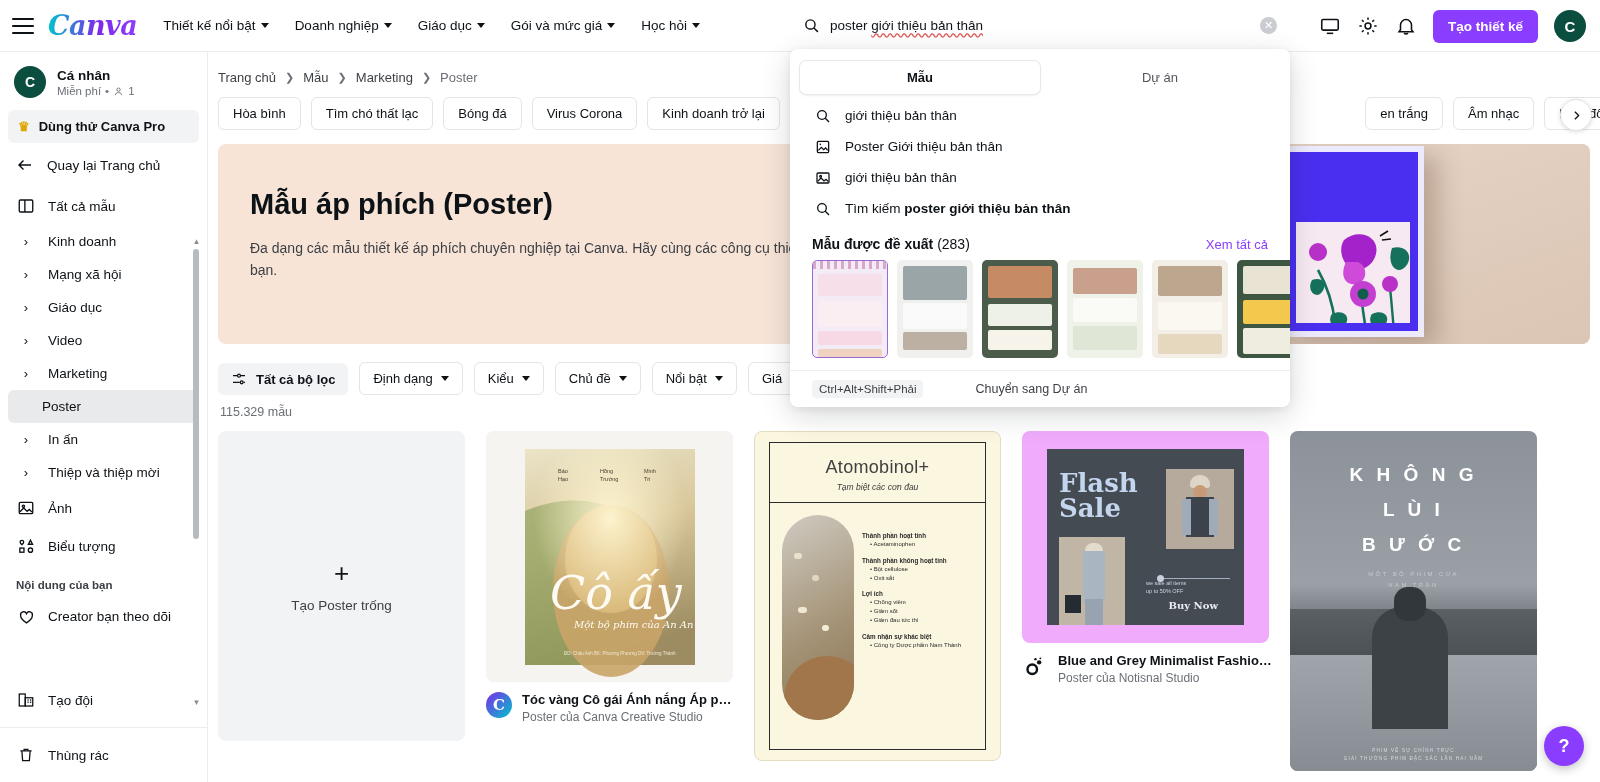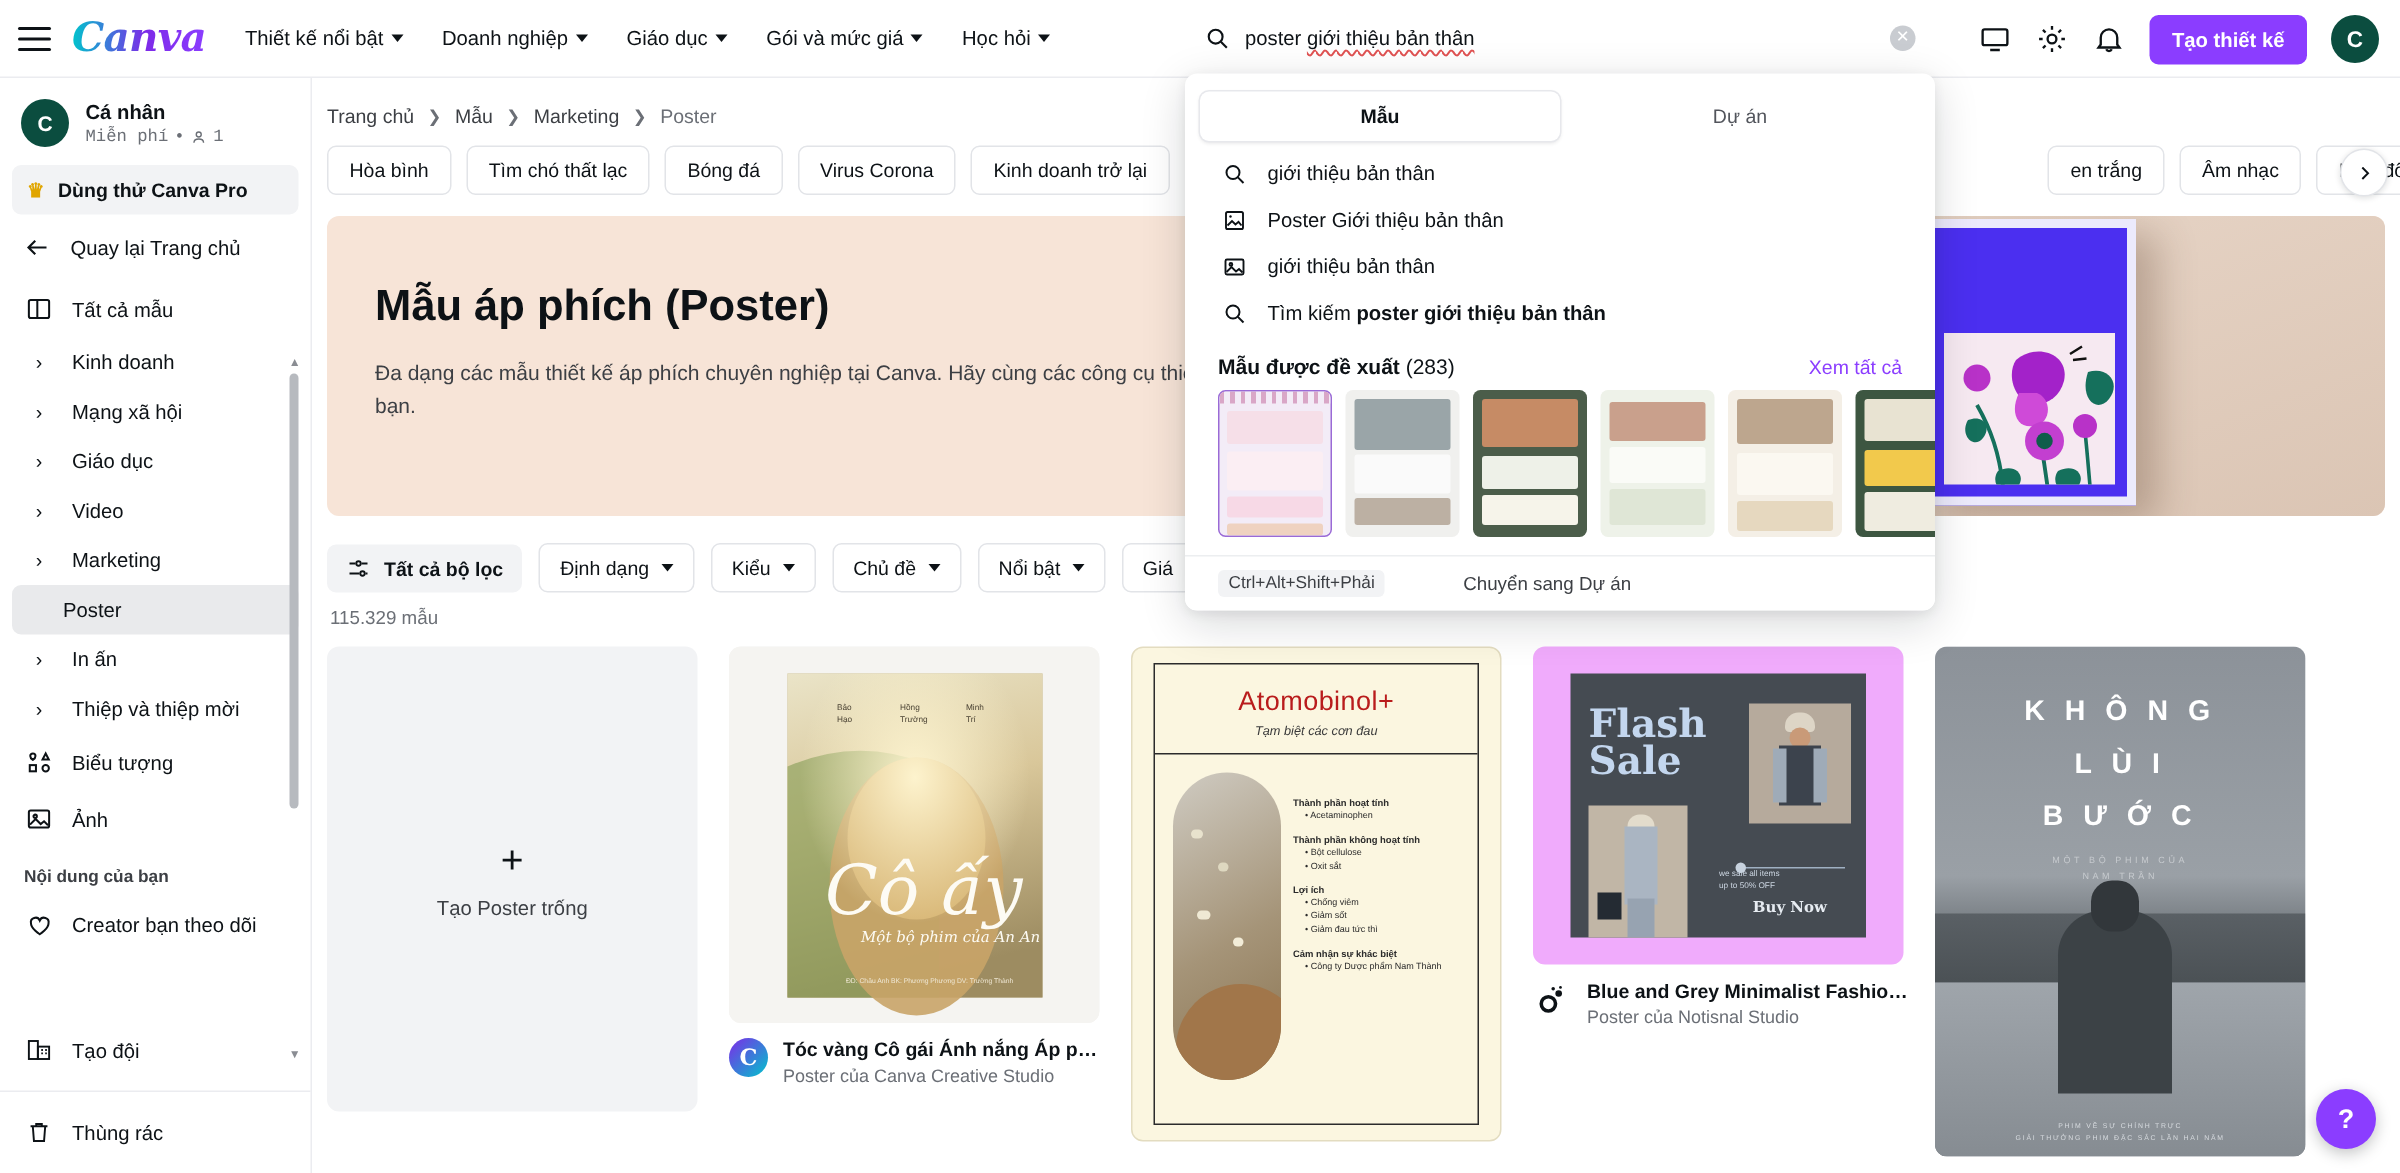--- a/index.html
+++ b/index.html
@@ -73,21 +73,21 @@
   .avatar { width: 32px; height: 32px; border-radius: 50%; background: #0b4d3f; color: #fff;
     font-size: 15px; font-weight: 700; display: flex; align-items: center; justify-content: center; cursor: pointer; }
 
   
   .sidebar { position: absolute; top: 52px; left: 0; width: 208px; height: 730px;
      background: #fff; border-right: 1px solid #ebecf0; }
   .profile { display: flex; align-items: center; gap: 11px; padding: 14px 14px 12px 14px; cursor: pointer; }
   .profile-av { width: 32px; height: 32px; border-radius: 50%; background: #0b4d3f; color: #fff;
     font-size: 14px; font-weight: 700; display: flex; align-items: center; justify-content: center; flex: none; }
   .profile-name { font-size: 13.5px; font-weight: 700; color: #0d1216; line-height: 1.35; }
-  .profile-sub { font-size: 11.5px; color: #6b6f76; display: flex; align-items: center; gap: 4px; font-family: Liberation Mono, monospace; }
+  .profile-sub { font-size: 11.5px; color: #6b6f76; display: flex; align-items: center; gap: 4px; }
   .pro-btn { margin: 0 8px; padding: 9px 10px; background: #f2f3f5; border-radius: 6px;
     display: flex; align-items: center; gap: 9px; font-size: 13px; font-weight: 700; cursor: pointer; }
   .crown { color: #e0a500; font-size: 13px; }
   .back-row { display: flex; align-items: center; gap: 13px; padding: 13px 16px; font-size: 13.5px; color: #0d1216; cursor: pointer; }
 
   .navlist { padding: 0 8px; }
   .nav-row { display: flex; align-items: center; gap: 12px; padding: 9px 8px; border-radius: 6px;
     font-size: 13.5px; color: #0d1216; cursor: pointer; }
   .nav-row.sub { padding-left: 34px; }
   .nav-row.active { background: #e9eaec; }
@@ -271,38 +271,38 @@
       <div class="nav-row">
         <span class="chev">›</span>
         <span>In ấn</span>
       </div>
       <div class="nav-row">
         <span class="chev">›</span>
         <span>Thiệp và thiệp mời</span>
       </div>
       <div class="nav-row">
         <span class="nav-ico">
+          <svg width="18" height="18" viewBox="0 0 24 24" fill="none" stroke="#0d1216" stroke-width="1.8">
+            <rect x="3" y="4.5" width="18" height="15" rx="1.6"></rect>
+              <circle cx="8.6" cy="9.6" r="1.5"></circle>
+              <path d="M4 17l5-5 4.5 4.5L16.5 14l3.5 3.5"></path>
+          </svg>
+        </span>
+        <span>Ảnh</span>
+      </div>
+      <div class="nav-row">
+        <span class="nav-ico">
           <svg width="19" height="19" viewBox="0 0 24 24" fill="none" stroke="#0d1216" stroke-width="1.7">
             <path d="M6.2 4.2c-1.4 0-2.2 1-2.2 2.1 0 1.9 2.2 3.3 2.2 3.3S8.4 8.2 8.4 6.3c0-1.1-.8-2.1-2.2-2.1z"></path>
             <path d="M17 4.2l2.6 5h-5.2l2.6-5z"></path>
             <rect x="3.6" y="14" width="5.2" height="5.2"></rect>
             <circle cx="17" cy="16.6" r="2.7"></circle>
           </svg>
         </span>
         <span>Biểu tượng</span>
-      </div>
-      <div class="nav-row">
-        <span class="nav-ico">
-          <svg width="18" height="18" viewBox="0 0 24 24" fill="none" stroke="#0d1216" stroke-width="1.8">
-            <rect x="3" y="4.5" width="18" height="15" rx="1.6"></rect>
-              <circle cx="8.6" cy="9.6" r="1.5"></circle>
-              <path d="M4 17l5-5 4.5 4.5L16.5 14l3.5 3.5"></path>
-          </svg>
-        </span>
-        <span>Ảnh</span>
       </div>
     </div>
 
     <div class="sec-label">Nội dung của bạn</div>
     <div class="navlist">
       <div class="nav-row">
         <span class="nav-ico">
           <svg width="19" height="19" viewBox="0 0 24 24" fill="none" stroke="#0d1216" stroke-width="1.7">
             <path d="M12 20s-7.4-4.6-7.4-9.3A3.9 3.9 0 0 1 12 8.4a3.9 3.9 0 0 1 7.4 2.3C19.4 15.4 12 20 12 20z"></path>
           </svg>
@@ -494,21 +494,21 @@
             <div class="card-title">Tóc vàng Cô gái Ánh nắng Áp phích ...</div>
             <div class="card-sub">Poster của Canva Creative Studio</div>
           </div>
         </div>
       </div>
 
       <div class="card">
         <div class="card-img" style="height:330px;background:#fbf6e0;border:1px solid #e3dcc0">
           <div style="position:absolute;left:14px;right:14px;top:10px;bottom:10px;border:1.5px solid #2b2b2b;background:#fbf6e0;">
             <div style="border-bottom:1.5px solid #2b2b2b;padding:14px 0 10px 0;text-align:center;">
-              <div style="font-size:18px;color:#b91c1c;letter-spacing:.3px;">Atomobinol+</div>
+              <div style="font-size:18px;color:#404040;letter-spacing:.3px;">Atomobinol+</div>
               <div style="font-size:8.5px;font-style:italic;color:#3a3a3a;margin-top:4px;">Tạm biệt các cơn đau</div>
             </div>
             <div style="display:flex;gap:8px;padding:12px 10px 0 12px;">
               <div style="width:72px;height:205px;border-radius:36px;background:linear-gradient(150deg,#cfcbc2,#a59478 55%,#8a7350);flex:none;position:relative;overflow:hidden">
                 <div style="position:absolute;right:-16px;bottom:-22px;width:86px;height:86px;border-radius:50%;background:#a1764a"></div>
                 <div style="position:absolute;left:12px;top:38px;width:8px;height:6px;border-radius:3px;background:#e8e2cd"></div>
                 <div style="position:absolute;left:30px;top:60px;width:7px;height:6px;border-radius:3px;background:#ded8c0"></div>
                 <div style="position:absolute;left:16px;top:92px;width:9px;height:6px;border-radius:3px;background:#efe9d4"></div>
                 <div style="position:absolute;left:40px;top:110px;width:7px;height:6px;border-radius:3px;background:#f2ecd8"></div>
               </div>

